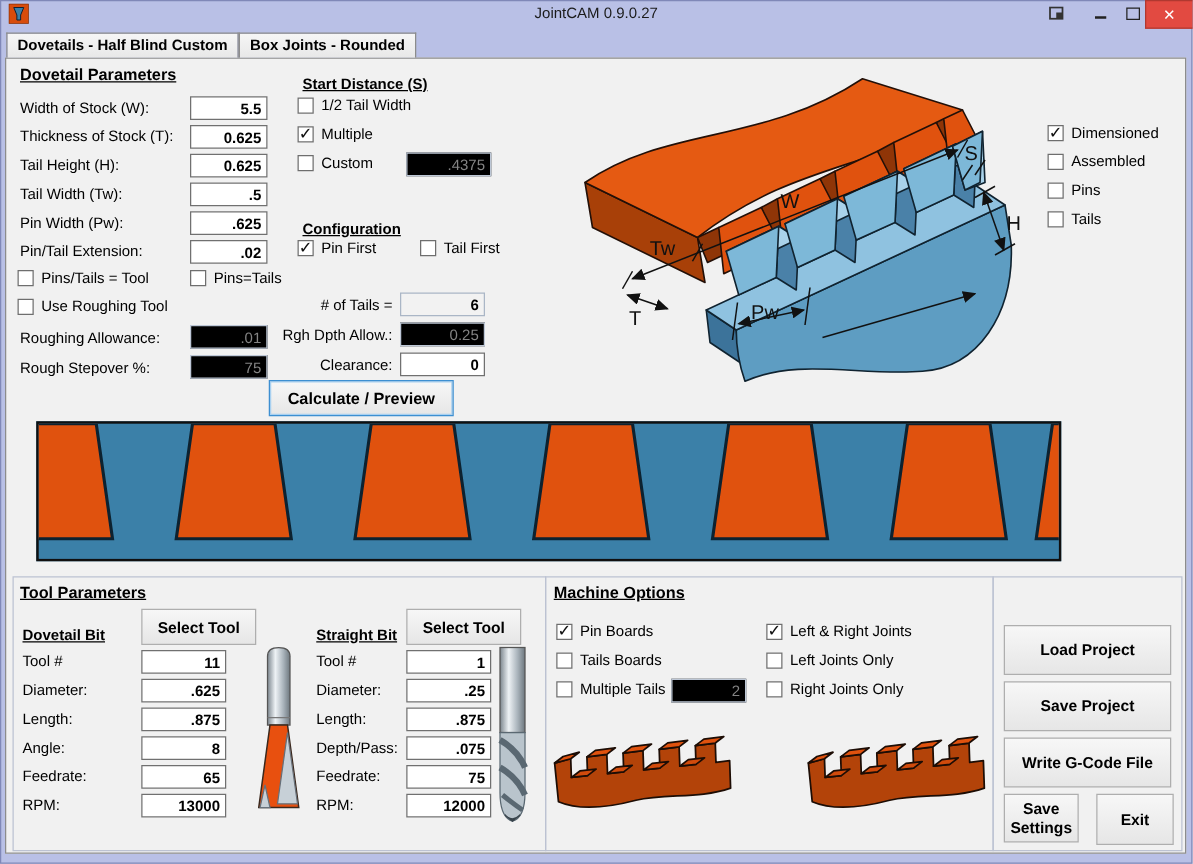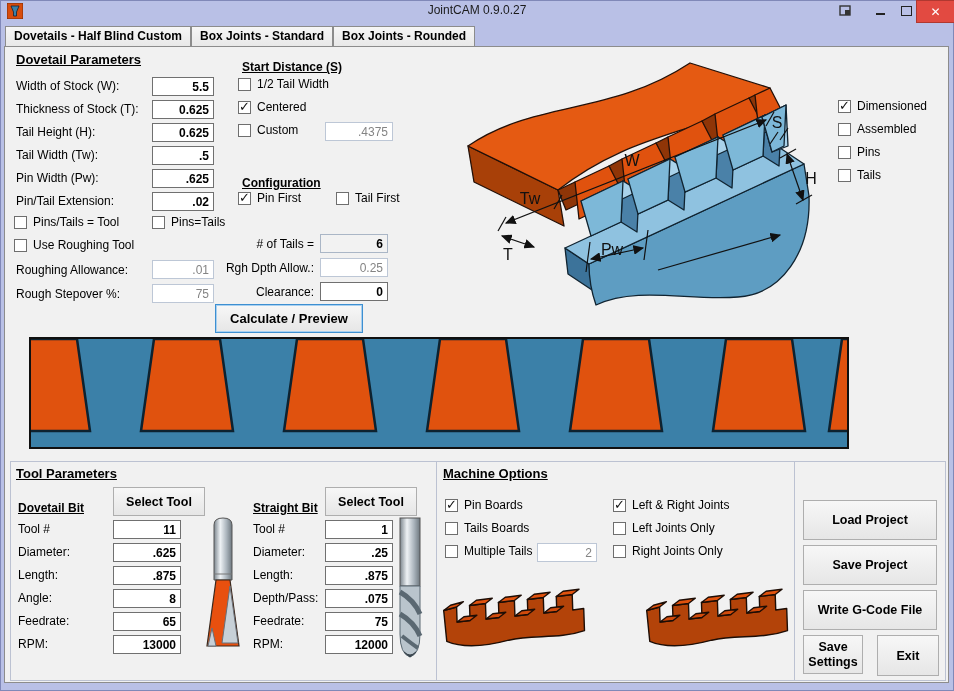--- a/index.html
+++ b/index.html
@@ -31,21 +31,21 @@
   
   .page{position:absolute;left:4px;top:46px;width:945px;height:637px;background:#f1f1f1;border:1px solid #8c8c8c;box-sizing:border-box;}
   
   .hd{position:absolute;font-weight:bold;text-decoration:underline;font-size:13px;}
   .hd2{position:absolute;font-weight:bold;text-decoration:underline;font-size:12px;}
   .lbl{position:absolute;font-size:12px;white-space:nowrap;}
   .field{
     position:absolute;height:15px;border:1px solid #707070;background:#fff;
     font-family:"Liberation Sans",sans-serif;font-size:12px;font-weight:bold;text-align:right;padding:1px 4px;box-sizing:content-box;
   }
-  .field.dis{background:#ffffff;border-color:#bdc7d6;color:#848484;font-weight:normal;}
+  .field.dis{background:#000000;border-color:#bdc7d6;color:#848484;font-weight:normal;}
   .field.ro{background:#f2f2f2;border-color:#aab6c6;}
   .cb{position:absolute;width:13px;height:13px;background:#fff;border:1px solid #6e6e6e;box-sizing:border-box;}
   .cb.checked::after{content:"✓";position:absolute;left:0px;top:-3px;font-size:13px;font-weight:bold;color:#111;}
   .btn{
     position:absolute;background:linear-gradient(#f7f7f7,#e6e6e6);border:1px solid #aeaeae;
     font-weight:bold;font-size:12.5px;display:flex;align-items:center;justify-content:center;text-align:center;cursor:default;
   }
   .btn.focus{border:1px solid #3d8fd1;box-shadow:0 0 0 1px #a8d0f0 inset;}
   .groupbox{position:absolute;border:1px solid #bcc2d2;box-sizing:border-box;}
   .strip{position:absolute;left:29px;top:337px;width:820px;height:112px;border:2px solid #101010;box-sizing:border-box;background:#3b80a8;}
@@ -72,21 +72,20 @@
   <div class="win-btn maxbtn">
       <div class="box"></div>
     </div>
   <div class="win-btn closebtn">
       <span>✕</span>
     </div>
 </div>
 
 <div class="tabstrip">
   <div class="tab">Dovetails - Half Blind Custom</div>
-  <div class="tab">Box Joints - Standard</div>
   <div class="tab">Box Joints - Rounded</div>
 
 </div>
 
 <div class="page"></div>
 
 <div class="hd" style="left:16px;top:52px;">Dovetail Parameters</div>
 
 <div class="lbl" style="left:16px;top:79px;">Width of Stock (W):</div>
 <input class="field" style="left: 152px; top: 77px; width: 52px;" readonly="" value="5.5">
@@ -111,21 +110,21 @@
 
 <div class="lbl" style="left:16px;top:263px;">Roughing Allowance:</div>
 <input class="field dis" style="left: 152px; top: 260px; width: 52px;" readonly="" value=".01">
 <div class="lbl" style="left:16px;top:287px;">Rough Stepover %:</div>
 <input class="field dis" style="left: 152px; top: 284px; width: 52px;" readonly="" value="75">
 
 <div class="hd2" style="left:242px;top:60px;">Start Distance (S)</div>
 <span class="cb" style="left:238px;top:78px;"></span>
 <div class="lbl" style="left:257px;top:77px;">1/2 Tail Width</div>
 <span class="cb checked" style="left:238px;top:101px;"></span>
-<div class="lbl" style="left:257px;top:100px;">Centered</div>
+<div class="lbl" style="left:257px;top:100px;">Multiple</div>
 <span class="cb" style="left:238px;top:124px;"></span>
 <div class="lbl" style="left:257px;top:123px;">Custom</div>
 <input class="field dis" style="left: 325px; top: 122px; width: 58px;" readonly="" value=".4375">
 
 <div class="hd2" style="left:242px;top:176px;">Configuration</div>
 <span class="cb checked" style="left:238px;top:192px;"></span>
 <div class="lbl" style="left:257px;top:191px;">Pin First</div>
 <span class="cb" style="left:336px;top:192px;"></span>
 <div class="lbl" style="left:355px;top:191px;">Tail First</div>
 

